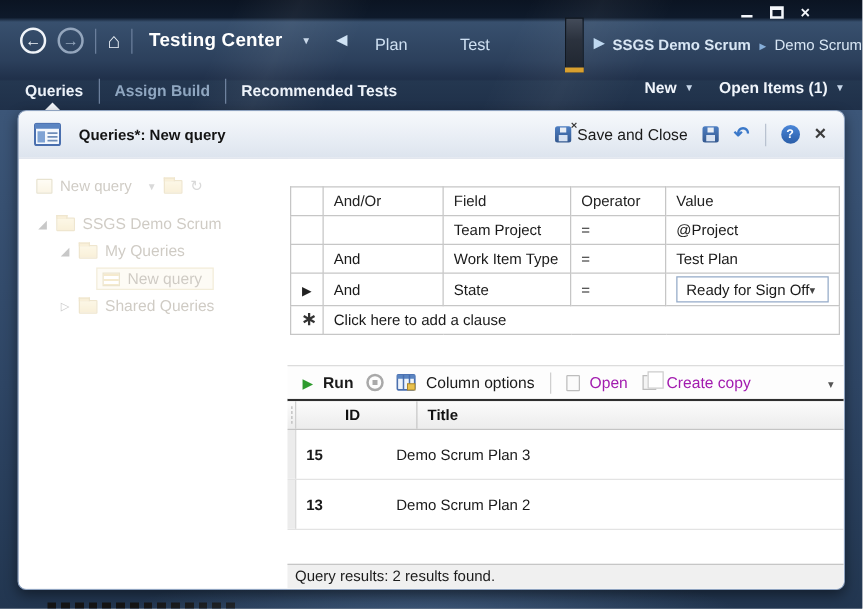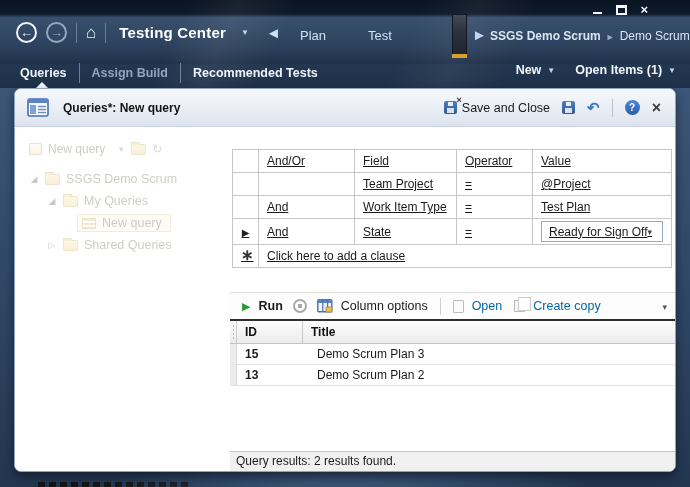--- a/index.html
+++ b/index.html
@@ -91,21 +91,21 @@
   .tree { margin-top:12px; font-size:12.5px; color:#6b5f4a; }
   .tree-row { display:flex; align-items:center; gap:6px; height:22px; padding-left:14px; }
   .tw { display:inline-block; width:10px; font-size:9px; color:#555; text-align:center; }
   .tree-sel { display:flex; align-items:center; gap:6px; border:1px solid #d9c88f; background:#fbf4e2; padding:1px 8px 1px 4px; }
   .sidebar-msg { margin:26px 14px 0 14px; font-size:12.5px; line-height:1.5; color:#1a1a1a; }
   .link { color:#2a6cc4; }
 
   
   .main { position:absolute; left:215px; top:0; right:0; bottom:0; background:#fff; }
   .clause-wrap { position:relative; margin:22px 6px 0 2px; }
-  table.clause { border-collapse:collapse; width:439px; table-layout:fixed; font-size:12px; color:#1a1a1a;text-decoration:underline; }
+  table.clause { border-collapse:collapse; width:439px; table-layout:fixed; font-size:12px; color:#1a1a1a; }
   table.clause td { border:1px solid #c6c6c6; height:23px; padding:2px 8px; background:#fff; }
   table.clause tr.hdr td { color:#222; }
   td.selcell { padding:2px 4px; text-align:center; }
   .cur-row-mark { color:#222; font-size:10px; }
   .new-row-mark { color:#333; font-size:15px; font-weight:bold; line-height:10px; }
   td.combo-cell { padding:0; }
   .combo { display:flex; align-items:center; justify-content:flex-start; border:1px solid #94aac8;
     height:21px; padding:0 4px 0 7px; background:#fff; }
   .combo .dd { color:#444; font-size:9px; }
   td.addcell { border-left:none; }
@@ -113,37 +113,37 @@
 
   .results-toolbar { position:relative; margin-top:24px; height:27px; border-top:1px solid #dcdcdc;
     display:flex; align-items:center; gap:8px; padding-left:12px; font-size:12.5px; background:#fdfdfd; }
   .run-play { color:#2e9b2e; font-size:11px; }
   .run-label { font-weight:bold; color:#1a1a1a; }
   .stop-ic { width:14px; height:14px; border:2px solid #a9a9a9; border-radius:50%; position:relative; margin:0 2px; }
   .stop-ic::after { content:""; position:absolute; inset:3px; background:#a9a9a9; }
   .colopt-ic { width:16px; height:14px; }
   .colopt-label { color:#1a1a1a; }
   .tsep { width:1px; height:17px; background:#cfcfcf; margin:0 4px; }
-  .gray-label { color:#0369a1; }
+  .gray-label { color:#a21caf; }
   .page-gray { width:11px; height:13px; border:1px solid #bdbdbd; background:#fbfbfb; border-radius:1px; }
   .copy-gray { position:relative; width:11px; height:12px; border:1px solid #bdbdbd; background:#f4f4f4; margin-left:4px; }
   .copy-gray::before { content:""; position:absolute; top:-4px; left:3px; width:11px; height:12px; border:1px solid #cccccc; background:#fff; }
   .tb-caret { position:absolute; right:8px; top:9px; color:#555; font-size:9px; }
 
   .group-band { height:21px; line-height:20px; background:#eef0f3; border-top:1px solid #c9c9c9;
     border-bottom:1px solid #c9c9c9; font-size:12px; color:#2b2b2b; padding-left:8px; }
   .dark-sep { height:2px; background:#2f2f2f; }
 
   .res-header { display:flex; height:23px; align-items:center; font-size:12px; font-weight:bold; color:#111;
     background:linear-gradient(180deg,#fcfcfc,#ececec); border-bottom:1px solid #c4c4c4; }
   .hcell-handle { width:7px; align-self:stretch; border-right:1px solid #cfcfcf;
     background:repeating-linear-gradient(180deg,#b9b9b9 0 2px, transparent 2px 4px) 3px 4px/1px 14px no-repeat; }
-  .hcell-id { width:66px; padding-left:8px; align-self:stretch; line-height:22px; border-right:1px solid #c8c8c8; }
+  .hcell-id { width:66px; padding-left:8px; align-self:stretch; line-height:22px; border-right:1px solid #c8c8c8;margin-left:31px; }
   .hcell-title { flex:1; padding-left:8px; }
-  .res-row { display:flex; height:21px; align-items:center; border-bottom:1px solid #e3e3e3; font-size:12px; color:#1a1a1a; }
+  .res-row { display:flex; height:40px; align-items:center; border-bottom:1px solid #e3e3e3; font-size:12px; color:#1a1a1a; }
   .rcell-handle { width:7px; align-self:stretch; background:#ececec; border-right:1px solid #dadada; }
   .rcell-id { width:66px; padding-left:8px; font-weight:bold; }
   .rcell-title { flex:1; padding-left:14px; }
 
   .status-bar { position:absolute; left:0; right:0; bottom:0; height:20px; background:#f0f0f0;
     border-top:1px solid #c6c6c6; font-size:12px; color:#1c1c1c; line-height:19px; padding-left:6px; }
 </style>
 </head>
 <body>
 

